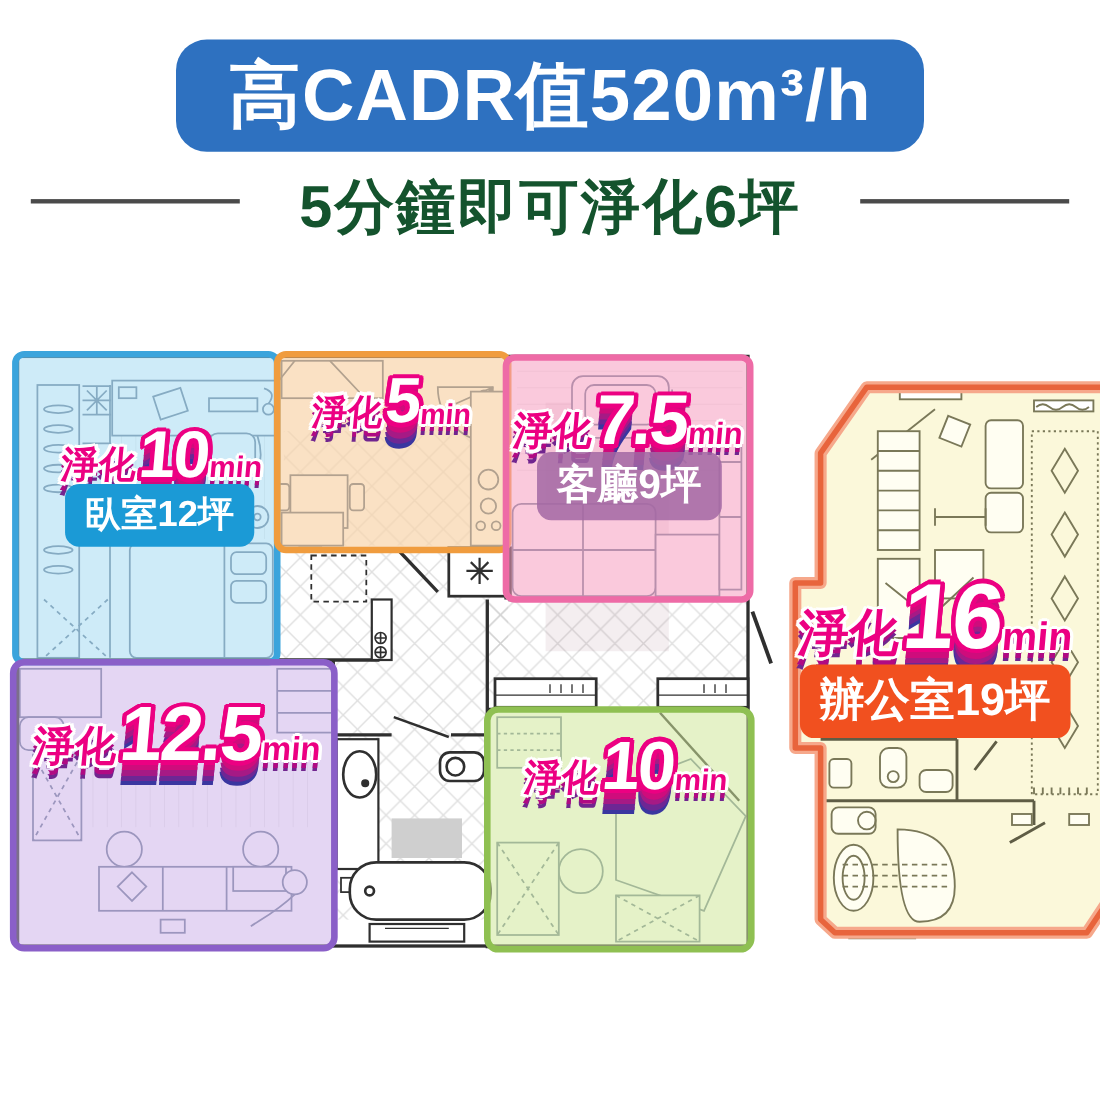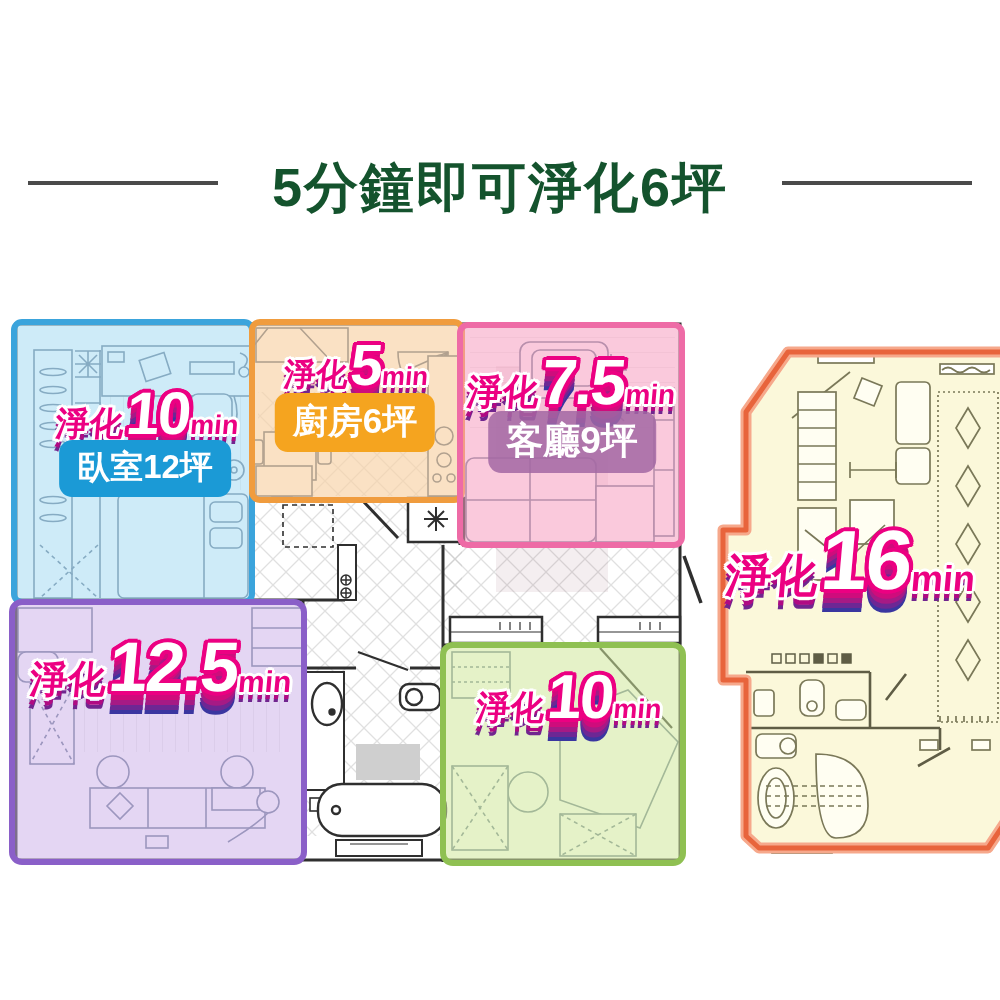--- a/index.html
+++ b/index.html
@@ -35,20 +35,21 @@
         0 7px 0 #b00a83,0 10px 0 #71258f;}
   .badge{position:absolute;transform:translateX(-50%);color:#ffffff;font-weight:bold;
          white-space:nowrap;padding:5px 18px 7px 18px;border-radius:13px;z-index:6;
          text-align:center;}
 </style>
 </head>
 <body>
 
 <div id="stage">
 
+  <div class="banner" style="background: rgb(46, 113, 192);">高CADR值520m³/h</div>
   <div class="subline left"></div>
   <div class="subline right"></div>
   <div class="subtitle">5分鐘即可淨化6坪</div>
 
   <svg id="plan" width="1000" height="1000" viewBox="0 0 1000 1000">
     <defs>
       <pattern id="tiles" width="26" height="26" patternUnits="userSpaceOnUse">
         <path d="M0 0 L26 26 M26 0 L0 26" stroke="#c6c6c6" stroke-width="1.3" fill="none"></path>
       </pattern>
       <pattern id="vlines" width="13" height="13" patternUnits="userSpaceOnUse">
@@ -285,21 +286,20 @@
       <span class="p-num">10</span>
       <span class="p-min">min</span>
   </div>
   <div class="badge" style="left: 145px; top: 440px; font-size: 33px; background: rgb(27, 154, 214);">臥室12坪</div>
 
   <div class="purify" style="left:357px;top:336px;--n:58px;--c:32px;--m:26px">
     <span class="p-cn">淨化</span>
       <span class="p-num">5</span>
       <span class="p-min">min</span>
   </div>
-  <div class="badge" style="left: 355px; top: 393px; font-size: 35px; background: rgb(245, 164, 31);">廚房6坪</div>
 
   <div class="purify" style="left:572px;top:350px;--n:64px;--c:36px;--m:28px">
     <span class="p-cn">淨化</span>
       <span class="p-num">7.5</span>
       <span class="p-min">min</span>
   </div>
   <div class="badge" style="left: 572px; top: 411px; font-size: 37px; background: rgba(162, 103, 163, 0.85);">客廳9坪</div>
 
   <div class="purify" style="left:162px;top:632px;--n:70px;--c:38px;--m:30px">
     <span class="p-cn">淨化</span>
@@ -311,14 +311,15 @@
     <span class="p-cn">淨化</span>
       <span class="p-num">10</span>
       <span class="p-min">min</span>
   </div>
 
   <div class="purify" style="left:852px;top:518px;--n:84px;--c:46px;--m:36px">
     <span class="p-cn">淨化</span>
       <span class="p-num">16</span>
       <span class="p-min">min</span>
   </div>
+  <div class="badge" style="left: 850px; top: 604px; font-size: 41px; background: rgb(241, 80, 31);">辦公室19坪</div>
 
 </div>
 
 </body></html>

